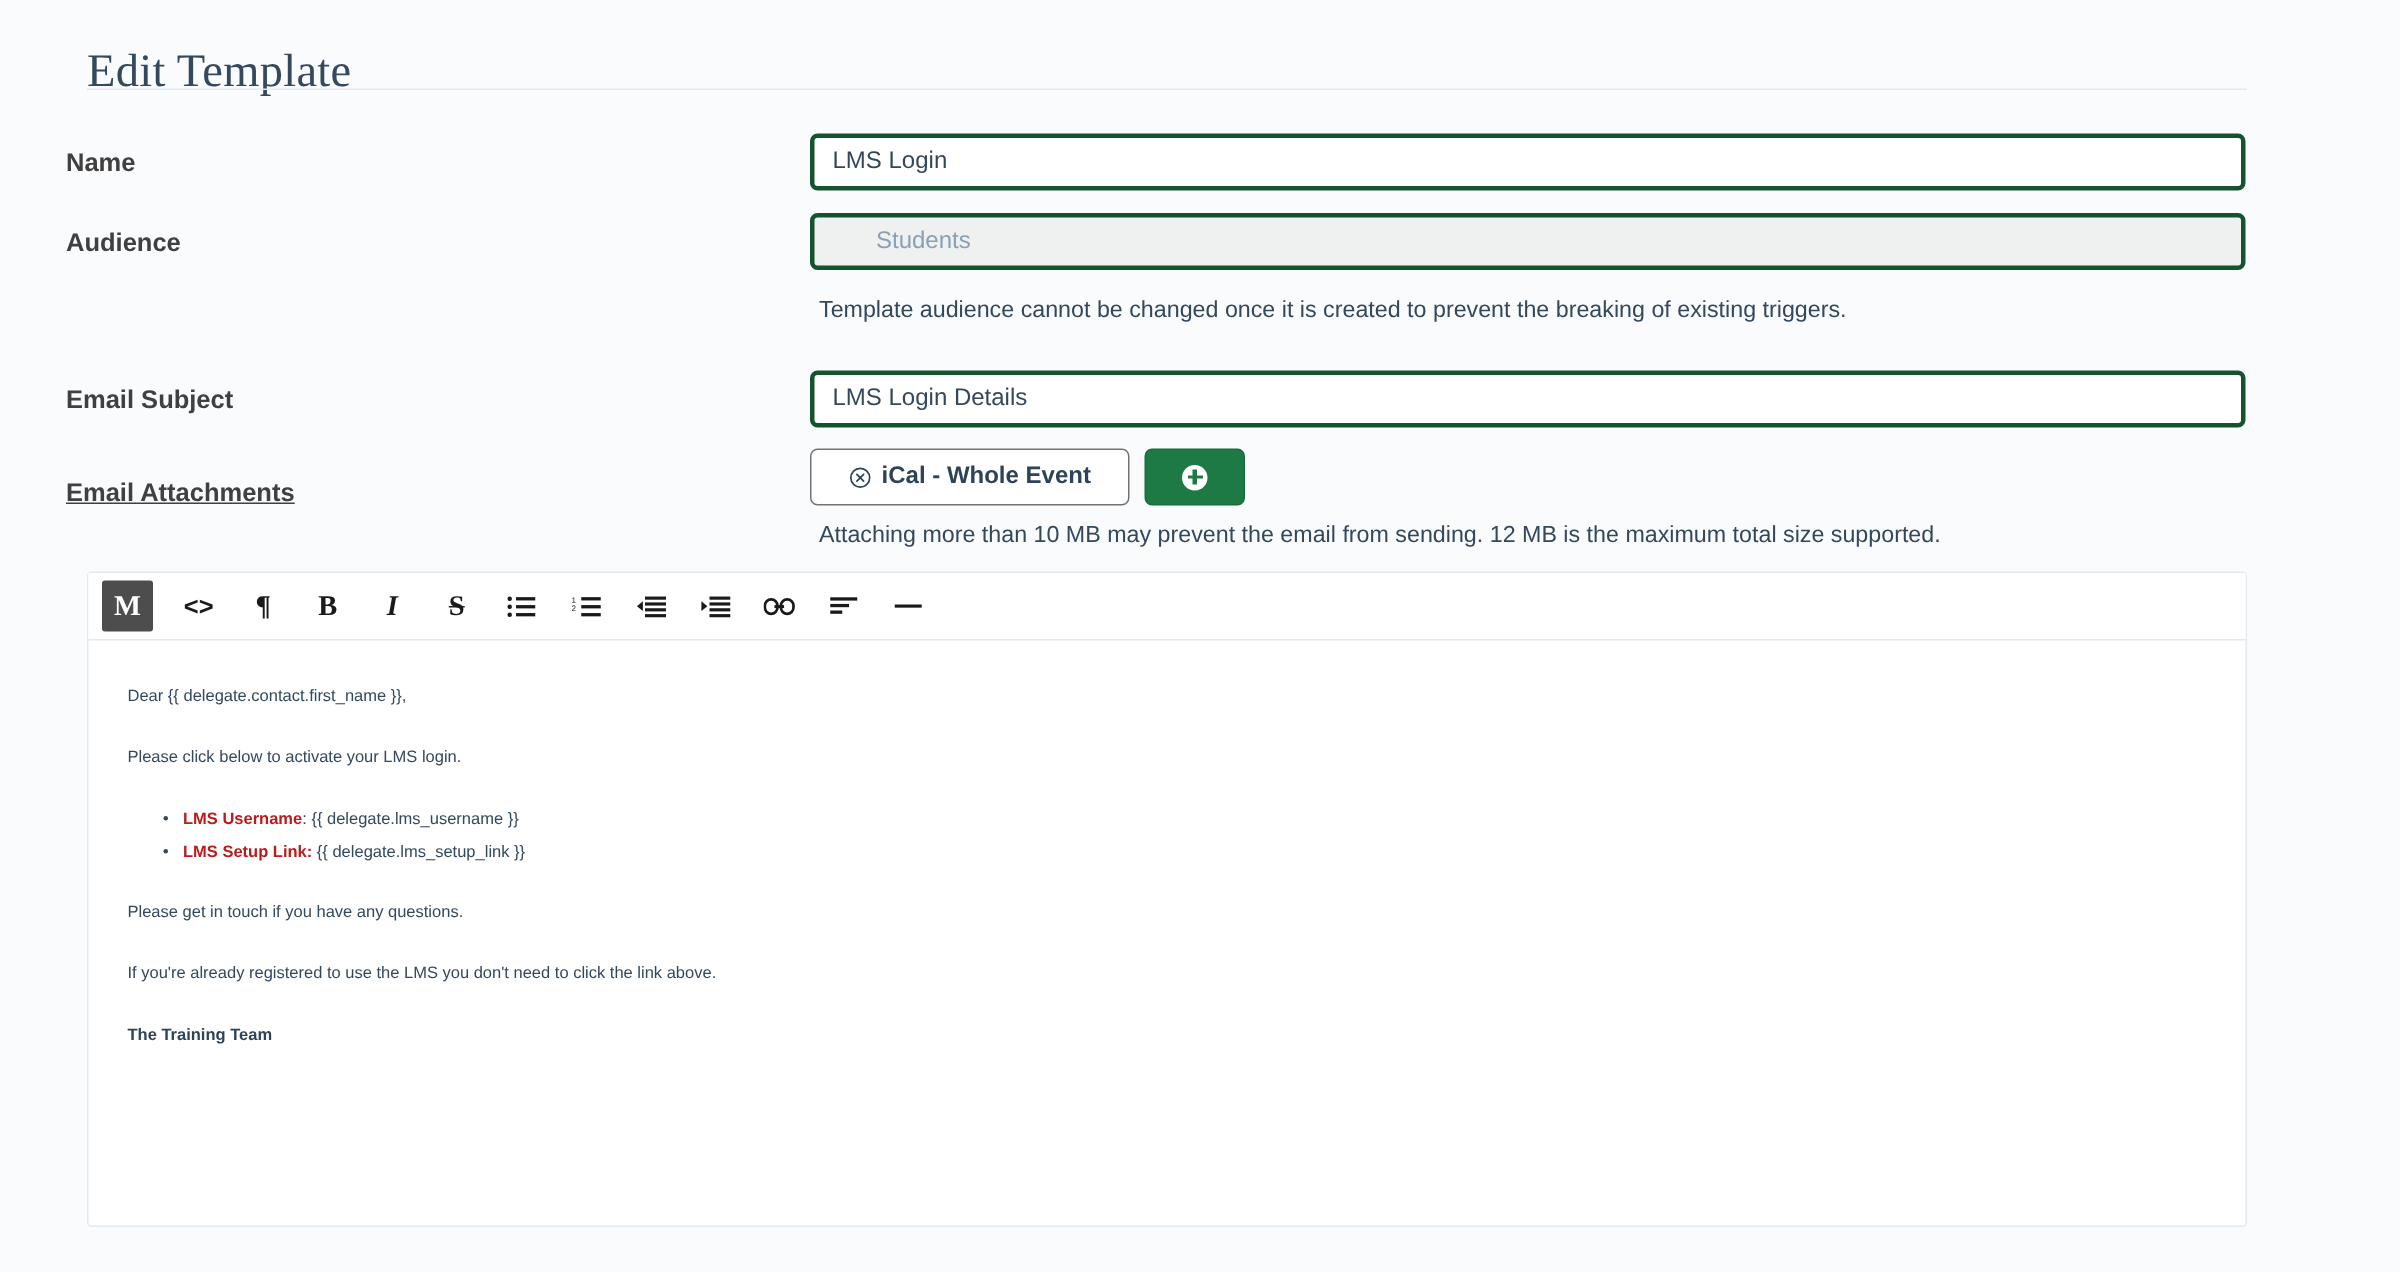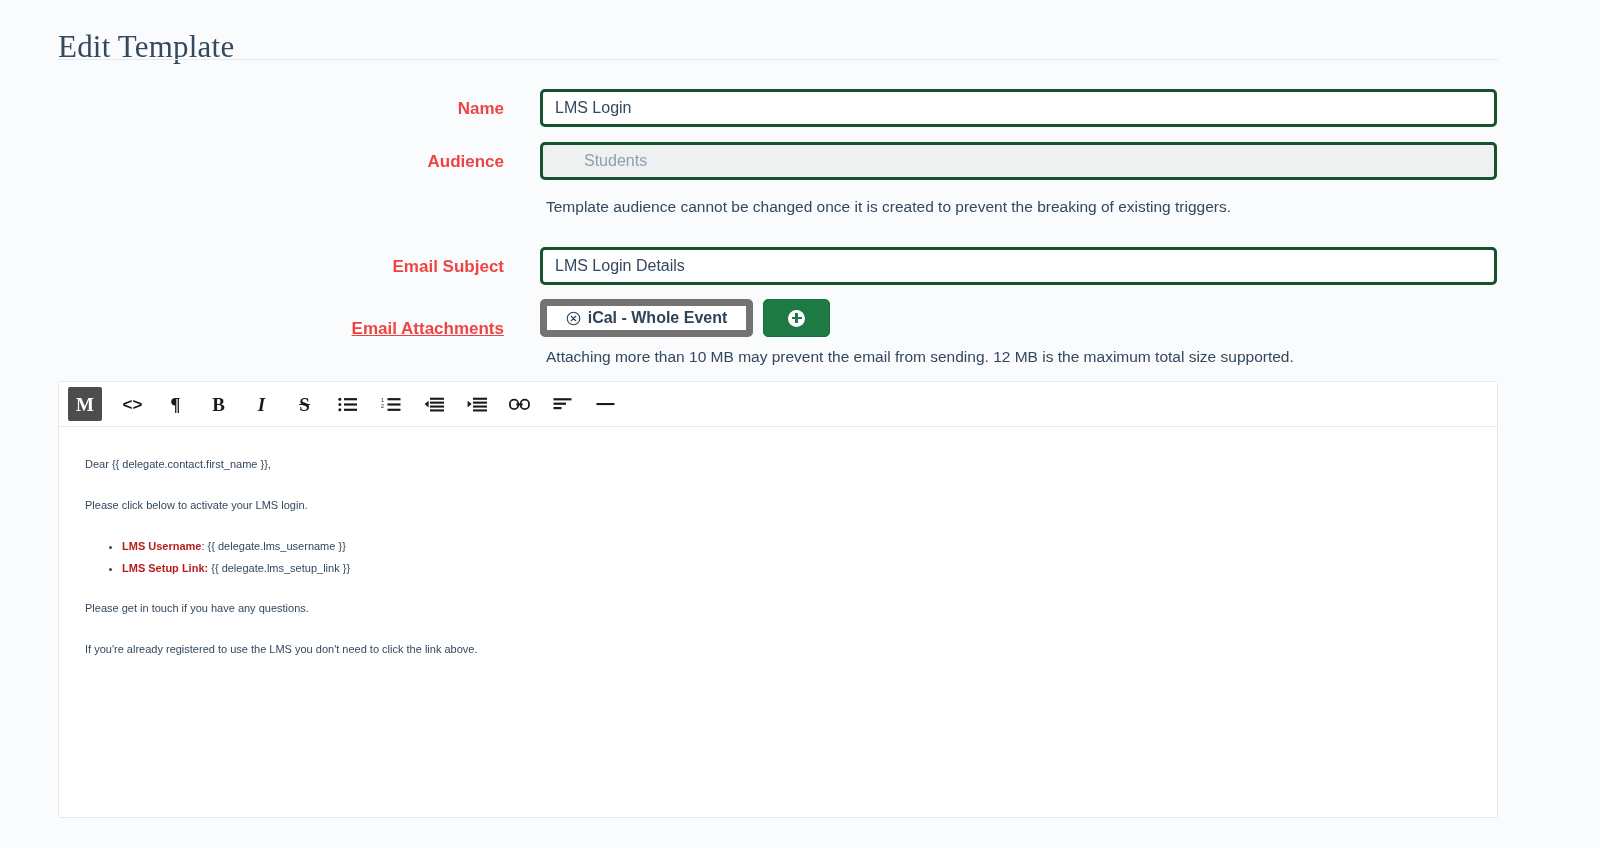--- a/index.html
+++ b/index.html
@@ -32,24 +32,23 @@
     top: 59px;
     width: 1440px;
     height: 1px;
     background: #e3e9ef;
   }
 
   
   .form-row { position: absolute; }
   .field-label {
     position: absolute;
-    text-align: right;
     font-size: 17px;
     font-weight: 700;
-    color: #ef4444;
+    color: #404040;
     width: 460px;
     left: 44px;
   }
   .field-input {
     position: absolute;
     left: 540px;
     width: 957px;
     height: 38px;
     border: 3px solid #14532d;
     border-radius: 5px;
@@ -90,21 +89,21 @@
     position: absolute;
     left: 540px;
     top: 299px;
     display: flex;
     align-items: center;
     gap: 10px;
   }
   .attach-chip {
     height: 38px;
     min-width: 213px;
-    border: 7px solid #737373;
+    border: 1px solid #737373;
     border-radius: 5px;
     background: #fff;
     display: flex;
     align-items: center;
     justify-content: center;
     gap: 7px;
     padding: 0 14px;
     font-size: 16px;
     font-weight: 700;
     color: #2e4358;
@@ -364,17 +363,18 @@
 
     <div class="editor-body">
       <p>Dear {{ delegate.contact.first_name }},</p>
       <p>Please click below to activate your LMS login.</p>
       <ul>
         <li><b>LMS Username</b><span>: {{ delegate.lms_username }}</span></li>
         <li><b>LMS Setup Link:</b><span> {{ delegate.lms_setup_link }}</span></li>
       </ul>
       <p>Please get in touch if you have any questions.</p>
       <p>If you're already registered to use the LMS you don't need to click the link above.</p>
+      <p class="sig">The Training Team</p>
     </div>
 
   </div>
 
 </div>
 
 </body></html>

